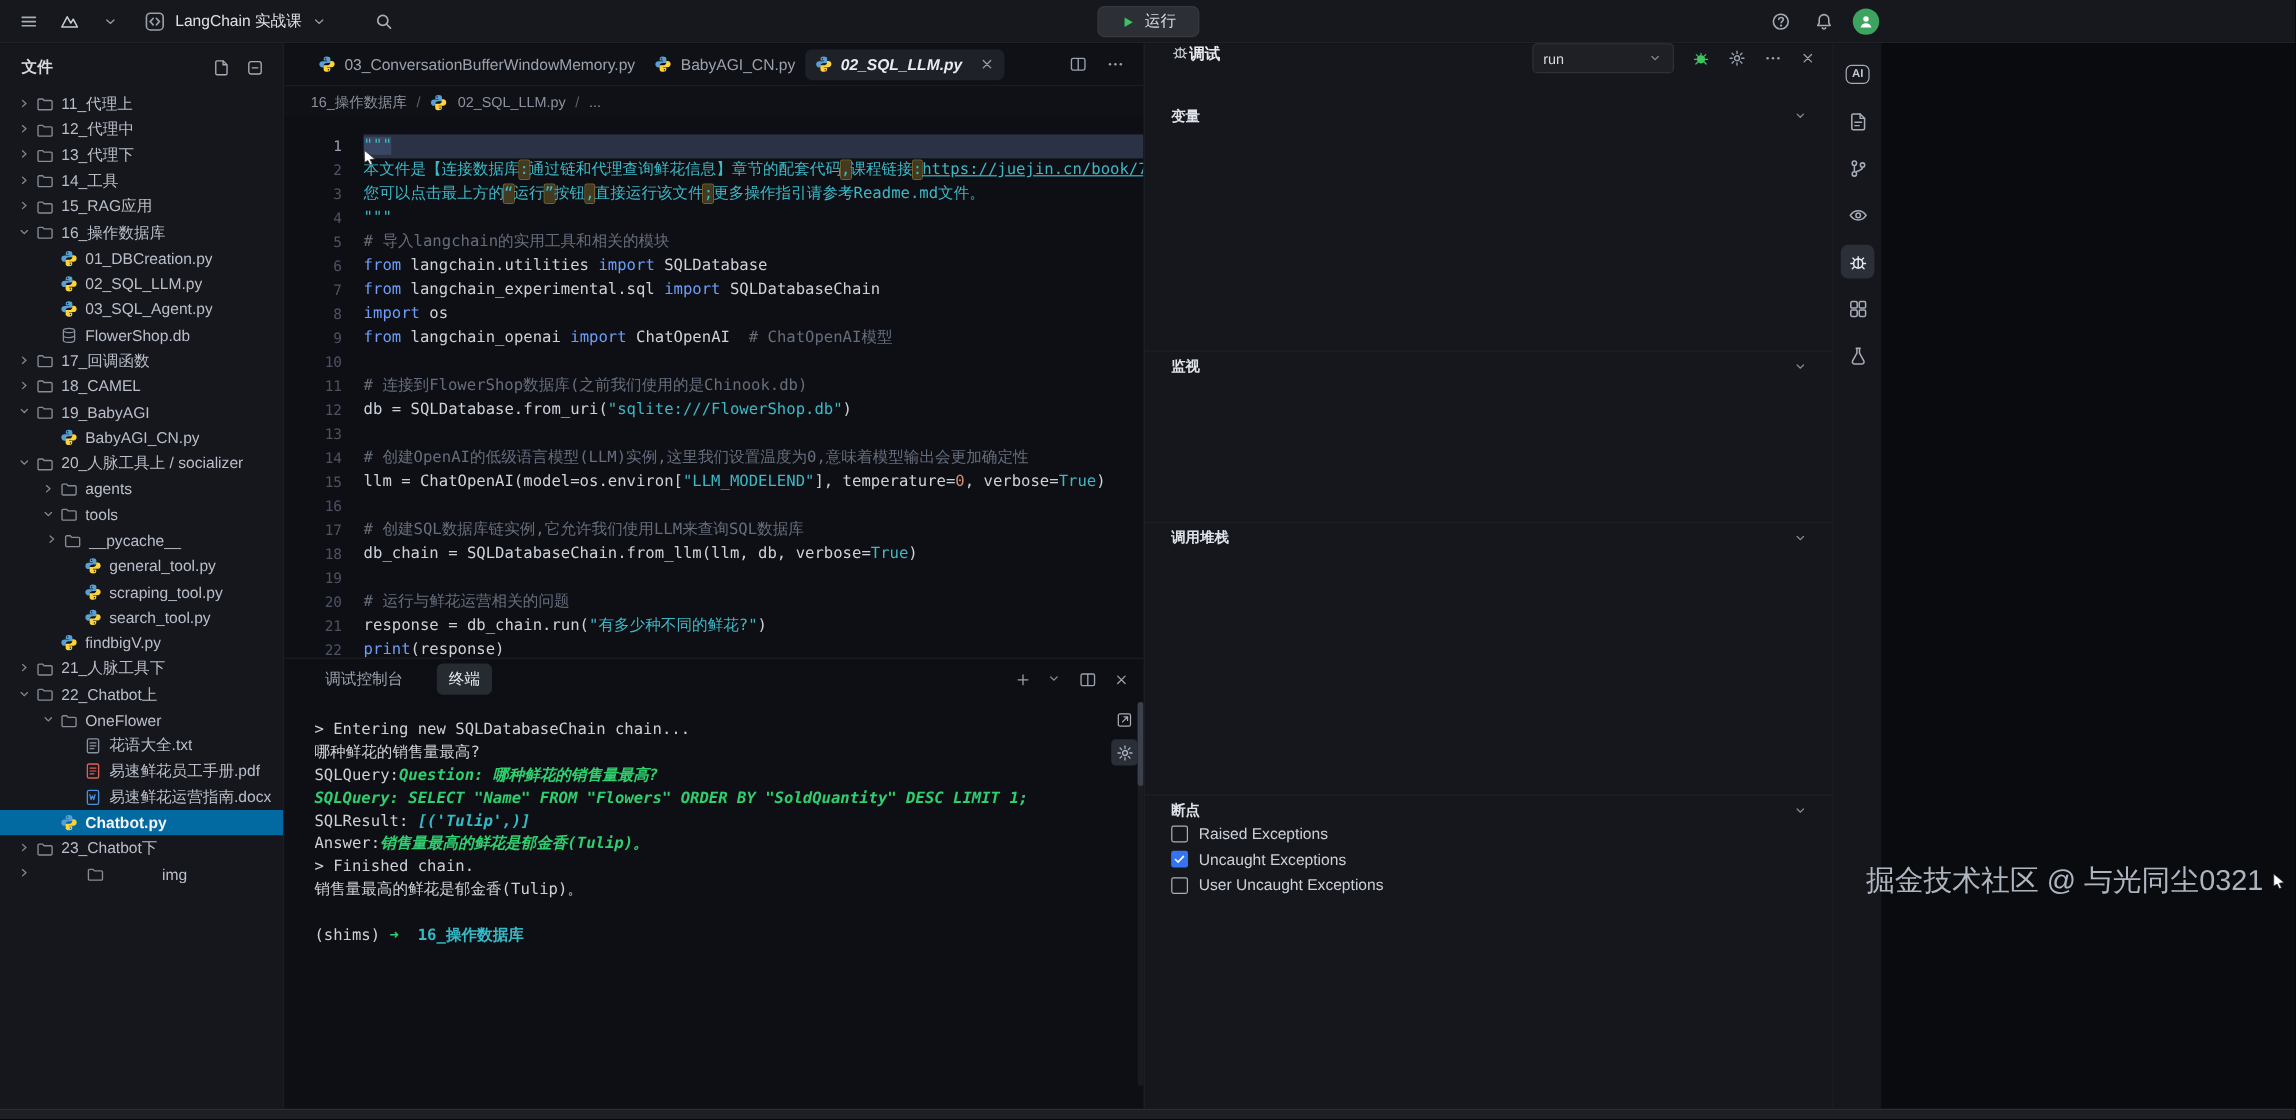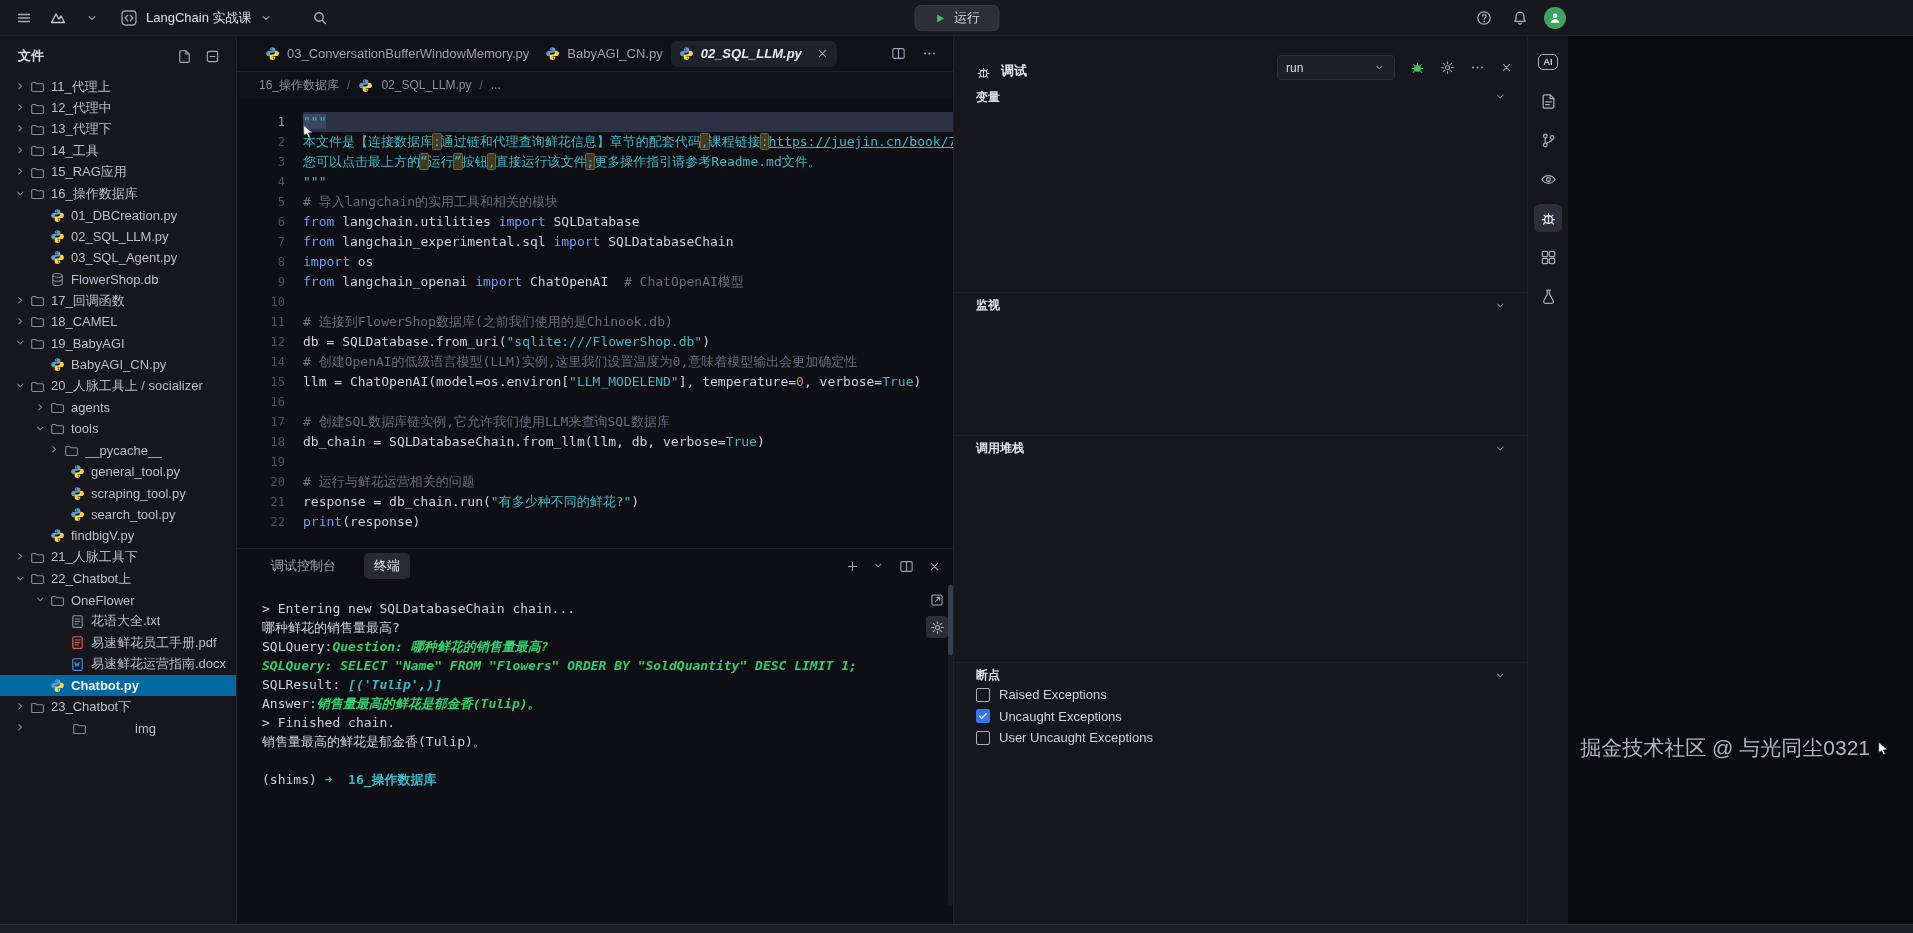--- a/index.html
+++ b/index.html
@@ -74,41 +74,41 @@
   .tm-arrow{color:#2ecf6e;font-weight:700;}
   .tm-dir{color:#35bac8;font-weight:700;}
   .term-side{position:absolute;right:5px;top:40px;display:flex;flex-direction:column;gap:5px;align-items:center;}
   .term-side .act{width:22px;height:22px;border-radius:4px;display:flex;align-items:center;justify-content:center;color:#aab0bb;}
   .term-side .act.hl{background:#2a2e36;}
   .term-scroll{position:absolute;right:0;top:36px;width:5px;height:320px;background:#191b21;border-radius:3px;}
   .term-scroll .thumb{position:absolute;top:0;left:0;width:5px;height:70px;background:#3a404c;border-radius:3px;}
 
   
   #debug-panel{position:absolute;left:953px;top:36px;width:575px;height:888px;background:#16171d;border-left:1px solid #1f2127;border-right:1px solid #1f2127;box-sizing:border-box;}
-  .dbg-header{height:44px;display:flex;align-items:flex-end;padding:0 14px 0 22px;gap:10px;}
+  .dbg-header{height:44px;display:flex;align-items:flex-start;padding:0 14px 0 22px;}
   .dbg-title{font-size:13px;font-weight:700;color:#e6e9ef;}
   .dbg-controls{margin-left:auto;display:flex;align-items:center;gap:15px;color:#9aa2ae;}
   .dbg-select{display:flex;align-items:center;justify-content:space-between;width:118px;height:25px;background:#1e2025;border:1px solid #2e3138;border-radius:4px;padding:0 8px;font-size:12px;color:#d6dae1;box-sizing:border-box;}
   #debug-sections{position:absolute;left:0;right:0;top:0;bottom:0;}
   .dbg-section-hdr{position:absolute;left:0;right:0;height:26px;display:flex;align-items:center;justify-content:space-between;padding:0 20px 0 22px;font-size:12px;font-weight:700;color:#dfe3ea;border-top:1px solid #1d2027;box-sizing:border-box;}
   .dbg-section-hdr.first{border-top:none;}
   #breakpoint-list{position:absolute;left:0;right:0;top:648px;}
   .bp-row{display:flex;align-items:center;gap:9px;height:21.5px;padding-left:22px;font-size:13px;color:#ccd1d9;}
   .cbx{width:14px;height:14px;border:1.5px solid #aab0ba;border-radius:2px;box-sizing:border-box;display:inline-flex;align-items:center;justify-content:center;background:transparent;flex:none;}
   .cbx.checked{background:#3574f0;border-color:#3574f0;}
 
   
   #activity-bar{position:absolute;left:1528px;top:36px;width:40px;height:888px;background:#16171d;display:flex;flex-direction:column;align-items:center;padding-top:12px;gap:11px;box-sizing:border-box;}
   .act-item{width:28px;height:28px;display:flex;align-items:center;justify-content:center;color:#a7adb8;border-radius:6px;flex:none;}
   .act-item.active{background:#2b2f37;color:#e8ebf1;}
   .ai-badge{border:1.4px solid #a7adb8;border-radius:5px;font-size:9.5px;font-weight:700;padding:2px 4px;color:#c3c9d2;line-height:1;}
 
   
   #void-area{position:absolute;left:1568px;top:36px;width:345px;height:888px;background:#0a0b0e;}
-  #watermark{position:absolute;right:22px;top:682px;font-size:21px;color:rgba(210,218,232,.82);display:flex;align-items:center;gap:6px;white-space:nowrap;margin-top:16px;}
+  #watermark{position:absolute;right:6px;top:682px;font-size:24px;color:rgba(210,218,232,.82);display:flex;align-items:center;gap:6px;white-space:nowrap;}
   #taskbar-strip{position:absolute;left:0;top:924px;width:1913px;height:9px;background:#1d1f24;border-top:1px solid #2a2d33;box-sizing:border-box;}
 </style>
 </head>
 <body>
 
 <div id="app">
 
   <header id="topbar">
     <div class="tb-left">
       <span class="icon-btn">
@@ -399,21 +399,21 @@
               <path d="M3.5 5.5 7 9l3.5-3.5" fill="none" stroke="#848b96" stroke-width="1.4" stroke-linecap="round"></path>
             </svg>
           </span>
           <span class="ic">
             <svg width="15" height="15" viewBox="0 0 16 16" xmlns="http://www.w3.org/2000/svg">
               <path d="M1.8 4.8c0-.6.5-1.1 1.1-1.1h3l1.3 1.4h6a1.1 1.1 0 0 1 1.1 1.1v6a1.1 1.1 0 0 1-1.1 1.1H2.9a1.1 1.1 0 0 1-1.1-1.1z" fill="none" stroke="#858c98" stroke-width="1.2"></path>
             </svg>
           </span>
           <span class="lbl">tools</span>
         </div>
-        <div class="tree-row" style="padding-left: 46px;">
+        <div class="tree-row" style="padding-left: 35px;">
           <span class="chev-slot">
             <svg width="12" height="12" viewBox="0 0 16 16" xmlns="http://www.w3.org/2000/svg">
               <path d="M5 3.5 8.8 7 5 10.5" fill="none" stroke="#848b96" stroke-width="1.4" stroke-linecap="round"></path>
             </svg>
           </span>
           <span class="ic">
             <svg width="15" height="15" viewBox="0 0 16 16" xmlns="http://www.w3.org/2000/svg">
               <path d="M1.8 4.8c0-.6.5-1.1 1.1-1.1h3l1.3 1.4h6a1.1 1.1 0 0 1 1.1 1.1v6a1.1 1.1 0 0 1-1.1 1.1H2.9a1.1 1.1 0 0 1-1.1-1.1z" fill="none" stroke="#858c98" stroke-width="1.2"></path>
             </svg>
           </span>
@@ -640,20 +640,21 @@
         <div class="code-line"><span class="ln">3</span><span class="code-text"><span class="tok-str">您可以点击最上方的</span><span class="tok-warn">“</span><span class="tok-str">运行</span><span class="tok-warn">”</span><span class="tok-str">按钮</span><span class="tok-warn">,</span><span class="tok-str">直接运行该文件</span><span class="tok-warn">;</span><span class="tok-str">更多操作指引请参考Readme.md文件。</span></span></div>
         <div class="code-line"><span class="ln">4</span><span class="code-text"><span class="tok-str">"""</span></span></div>
         <div class="code-line"><span class="ln">5</span><span class="code-text"><span class="tok-com"># 导入langchain的实用工具和相关的模块</span></span></div>
         <div class="code-line"><span class="ln">6</span><span class="code-text"><span class="tok-kw">from</span><span class="tok-plain"> langchain.utilities </span><span class="tok-kw">import</span><span class="tok-plain"> SQLDatabase</span></span></div>
         <div class="code-line"><span class="ln">7</span><span class="code-text"><span class="tok-kw">from</span><span class="tok-plain"> langchain_experimental.sql </span><span class="tok-kw">import</span><span class="tok-plain"> SQLDatabaseChain</span></span></div>
         <div class="code-line"><span class="ln">8</span><span class="code-text"><span class="tok-kw">import</span><span class="tok-plain"> os</span></span></div>
         <div class="code-line"><span class="ln">9</span><span class="code-text"><span class="tok-kw">from</span><span class="tok-plain"> langchain_openai </span><span class="tok-kw">import</span><span class="tok-plain"> ChatOpenAI</span><span class="tok-com">  # ChatOpenAI模型</span></span></div>
         <div class="code-line"><span class="ln">10</span><span class="code-text"></span></div>
         <div class="code-line"><span class="ln">11</span><span class="code-text"><span class="tok-com"># 连接到FlowerShop数据库(之前我们使用的是Chinook.db)</span></span></div>
         <div class="code-line"><span class="ln">12</span><span class="code-text"><span class="tok-plain">db = SQLDatabase.from_uri(</span><span class="tok-str">"sqlite:///FlowerShop.db"</span><span class="tok-plain">)</span></span></div>
+        <div class="code-line"><span class="ln">13</span><span class="code-text"></span></div>
         <div class="code-line"><span class="ln">14</span><span class="code-text"><span class="tok-com"># 创建OpenAI的低级语言模型(LLM)实例,这里我们设置温度为0,意味着模型输出会更加确定性</span></span></div>
         <div class="code-line"><span class="ln">15</span><span class="code-text"><span class="tok-plain">llm = ChatOpenAI(model=os.environ[</span><span class="tok-str">"LLM_MODELEND"</span><span class="tok-plain">], temperature=</span><span class="tok-num">0</span><span class="tok-plain">, verbose=</span><span class="tok-bool">True</span><span class="tok-plain">)</span></span></div>
         <div class="code-line"><span class="ln">16</span><span class="code-text"></span></div>
         <div class="code-line"><span class="ln">17</span><span class="code-text"><span class="tok-com"># 创建SQL数据库链实例,它允许我们使用LLM来查询SQL数据库</span></span></div>
         <div class="code-line"><span class="ln">18</span><span class="code-text"><span class="tok-plain">db_chain = SQLDatabaseChain.from_llm(llm, db, verbose=</span><span class="tok-bool">True</span><span class="tok-plain">)</span></span></div>
         <div class="code-line"><span class="ln">19</span><span class="code-text"></span></div>
         <div class="code-line"><span class="ln">20</span><span class="code-text"><span class="tok-com"># 运行与鲜花运营相关的问题</span></span></div>
         <div class="code-line"><span class="ln">21</span><span class="code-text"><span class="tok-plain">response = db_chain.run(</span><span class="tok-str">"有多少种不同的鲜花?"</span><span class="tok-plain">)</span></span></div>
         <div class="code-line"><span class="ln">22</span><span class="code-text"><span class="tok-fn">print</span><span class="tok-plain">(response)</span></span></div>
       </div>

